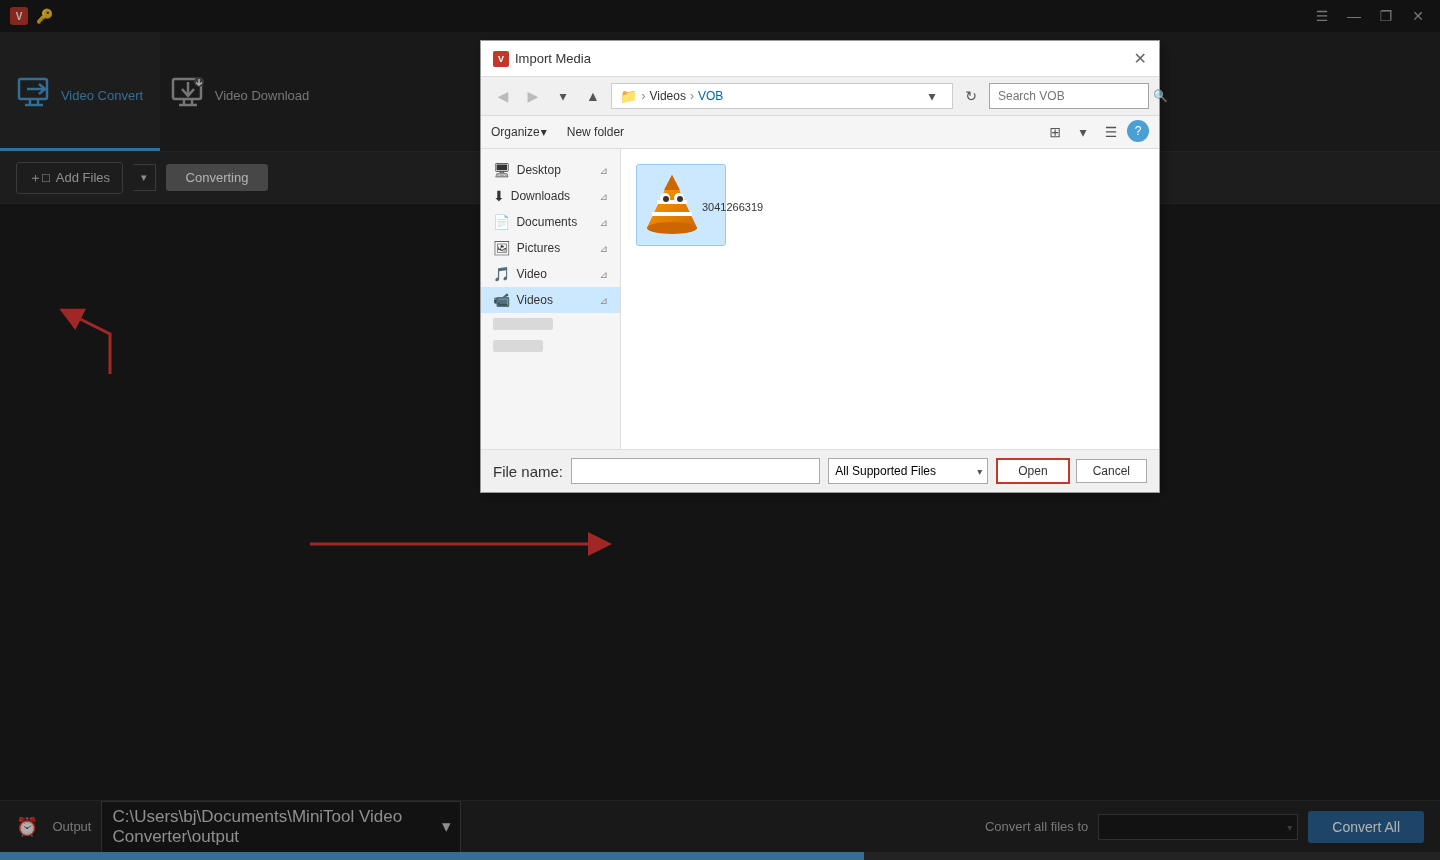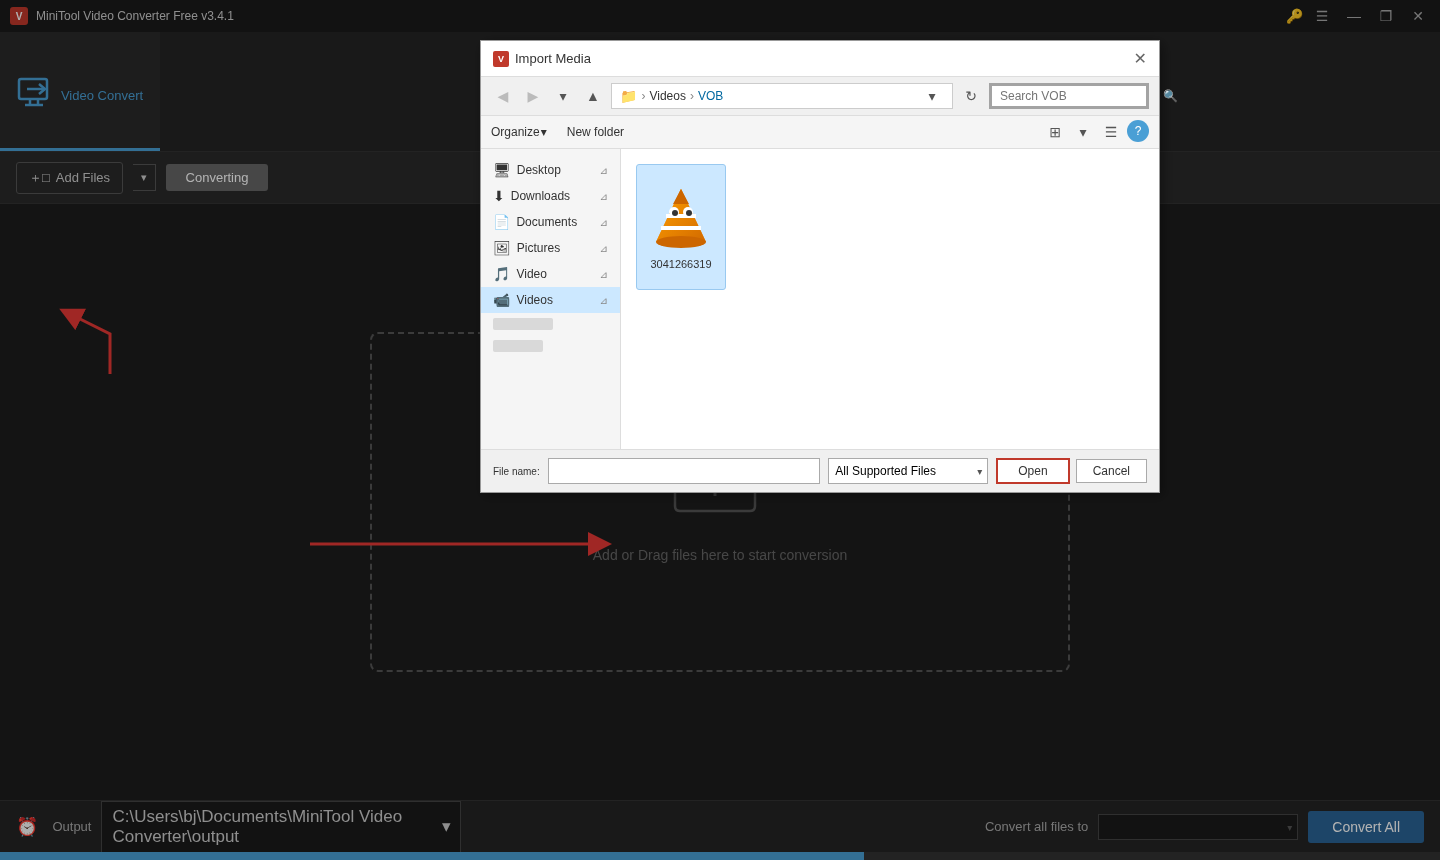--- a/index.html
+++ b/index.html
@@ -191,23 +191,23 @@
       display: flex; align-items: center; justify-content: center;
       color: #555; font-size: 14px;
     }
     .nav-btn:disabled { color: #bbb; cursor: default; }
     .breadcrumb-bar {
       background: white; border: 1px solid #ccc;
       height: 26px; display: flex; align-items: center;
       padding: 0 8px; flex: 1; gap: 4px; font-size: 12px; color: #333;
     }
     .search-bar {
-      background: white; border: 3px solid #a3a3a3;
+      background: white; border: 1px solid #a3a3a3;
       height: 26px; display: flex; align-items: center;
-      padding: 0 8px; width: 160px; gap: 8px;
+      padding: 0 8px; width: 160px; gap: 0;
     }
     .search-input {
       border: none; outline: none; font-size: 12px; flex: 1;
       background: transparent; color: #555;
     }
     .refresh-btn {
       width: 24px; height: 24px; background: none; border: none;
       cursor: pointer; color: #555; font-size: 14px;
     }
 
@@ -250,39 +250,39 @@
     .sidebar-item-icon { font-size: 14px; }
     .sidebar-pin { color: #888; font-size: 10px; margin-left: auto; }
 
     .dialog-files {
       flex: 1;
       background: white;
       padding: 10px;
       overflow-y: auto;
     }
     .file-item {
-      display: inline-flex; flex-direction: column; align-items: center;
-      width: 90px; margin: 5px; cursor: pointer; padding: 19px; border-radius: 3px;
+      display: inline-flex; flex-direction: row; align-items: center;
+      width: 90px; margin: 5px; cursor: pointer; padding: 5px; border-radius: 3px;
     }
     .file-item.selected { background: #cce8ff; border: 1px solid #99c9f0; }
     .file-thumb {
       width: 70px; height: 70px;
       display: flex; align-items: center; justify-content: center;
       font-size: 40px;
     }
     .file-name { font-size: 11px; color: #333; text-align: center; margin-top: 4px; }
 
     
     .dialog-footer {
       background: #f0f0f0;
       padding: 8px 12px;
       border-top: 1px solid #ddd;
       display: flex; align-items: center; gap: 8px;
     }
-    .file-name-label { font-size: 10px; color: #333; white-space: nowrap; }
+    .file-name-label { font-size: 15px; color: #333; white-space: nowrap; }
     .file-name-input {
       flex: 1; height: 26px; border: 1px solid #aaa;
       padding: 0 6px; font-size: 12px; background: white;
       outline: none;
     }
     .file-type-select {
       height: 26px; border: 1px solid #aaa;
       padding: 0 20px 0 6px; font-size: 12px; background: white;
       min-width: 160px; appearance: none; cursor: pointer;
     }
@@ -314,21 +314,20 @@
   </style>
 </head>
 <body>
 
 <div class="app-layout">
 
   <div class="titlebar">
     <div class="titlebar-logo">
       <span>V</span>
     </div>
-    <span class="titlebar-title">MiniTool Video Converter Free v3.4.1</span>
     <span class="titlebar-icon-key">🔑</span>
     <div class="titlebar-controls">
       <div class="titlebar-btn">☰</div>
       <div class="titlebar-btn">—</div>
       <div class="titlebar-btn">❐</div>
       <div class="titlebar-btn close">✕</div>
     </div>
   </div>
 
   <div class="navbar">
@@ -339,20 +338,35 @@
           <rect x="2" y="5" width="28" height="20" rx="2" stroke="#4a9fd5" stroke-width="2.5" fill="none"></rect>
           <line x1="13" y1="25" x2="13" y2="31" stroke="#4a9fd5" stroke-width="2.5"></line>
           <line x1="21" y1="25" x2="21" y2="31" stroke="#4a9fd5" stroke-width="2.5"></line>
           <line x1="8" y1="31" x2="26" y2="31" stroke="#4a9fd5" stroke-width="2.5"></line>
           <path d="M22 10 L28 15 L22 20" stroke="#4a9fd5" stroke-width="2.5" fill="none" stroke-linejoin="round"></path>
           <line x1="10" y1="15" x2="28" y2="15" stroke="#4a9fd5" stroke-width="2.5"></line>
         </svg>
       </span>
       <span>Video Convert</span>
     </div>
+    <div class="nav-tab">
+      <span class="nav-tab-icon">
+        
+        <svg width="36" height="36" viewBox="0 0 36 36" fill="none">
+          <rect x="2" y="5" width="28" height="20" rx="2" stroke="#aaa" stroke-width="2.5" fill="none"></rect>
+          <line x1="13" y1="25" x2="13" y2="31" stroke="#aaa" stroke-width="2.5"></line>
+          <line x1="21" y1="25" x2="21" y2="31" stroke="#aaa" stroke-width="2.5"></line>
+          <line x1="8" y1="31" x2="26" y2="31" stroke="#aaa" stroke-width="2.5"></line>
+          <path d="M17 8 L17 20 M11 15 L17 22 L23 15" stroke="#aaa" stroke-width="2.5" fill="none" stroke-linejoin="round"></path>
+          <circle cx="28" cy="8" r="5" fill="#555"></circle>
+          <path d="M28 5 L28 11 M25 8.5 L28 11 L31 8.5" stroke="white" stroke-width="1.5" fill="none"></path>
+        </svg>
+      </span>
+      <span>Video Download</span>
+    </div>
   </div>
 
   <div class="content-area">
 
     <div class="toolbar">
       <button class="add-files-btn">
         <span>＋□</span>
         <span>Add Files</span>
       </button>
       <button class="add-files-dropdown">▾</button>
@@ -372,32 +386,20 @@
 
       <svg class="arrow-svg" style="left:300px; top:300px; width:320px; height:80px;">
         <defs>
           <marker id="ah2" markerWidth="8" markerHeight="8" refX="4" refY="4" orient="auto">
             <path d="M0,0 L8,4 L0,8 Z" fill="#e53935"></path>
           </marker>
         </defs>
         <line x1="10" y1="40" x2="300" y2="40" stroke="#e53935" stroke-width="3" marker-end="url(#ah2)"></line>
       </svg>
 
-      <div class="drop-zone">
-        <div class="drop-zone-icon">
-          <svg width="100" height="90" viewBox="0 0 100 90" fill="none">
-
-            <path d="M5 25 Q5 20 10 20 L35 20 L42 14 L80 14 Q85 14 85 19 L85 65 Q85 70 80 70 L10 70 Q5 70 5 65 Z" stroke="#555" stroke-width="2.5" fill="none"></path>
-
-            <line x1="45" y1="35" x2="45" y2="55" stroke="#555" stroke-width="3"></line>
-            <line x1="35" y1="45" x2="55" y2="45" stroke="#555" stroke-width="3"></line>
-          </svg>
-        </div>
-        <div class="drop-hint">Add or Drag files here to start conversion</div>
-      </div>
     </div>
 
     <div class="statusbar">
       <span class="output-icon">⏰</span>
       <span class="output-label">Output</span>
       <div class="output-path-box">
         <span>C:\Users\bj\Documents\MiniTool Video Converter\output</span>
         <span style="cursor:pointer">▾</span>
       </div>
       <span class="convert-all-label">Convert all files to</span>

